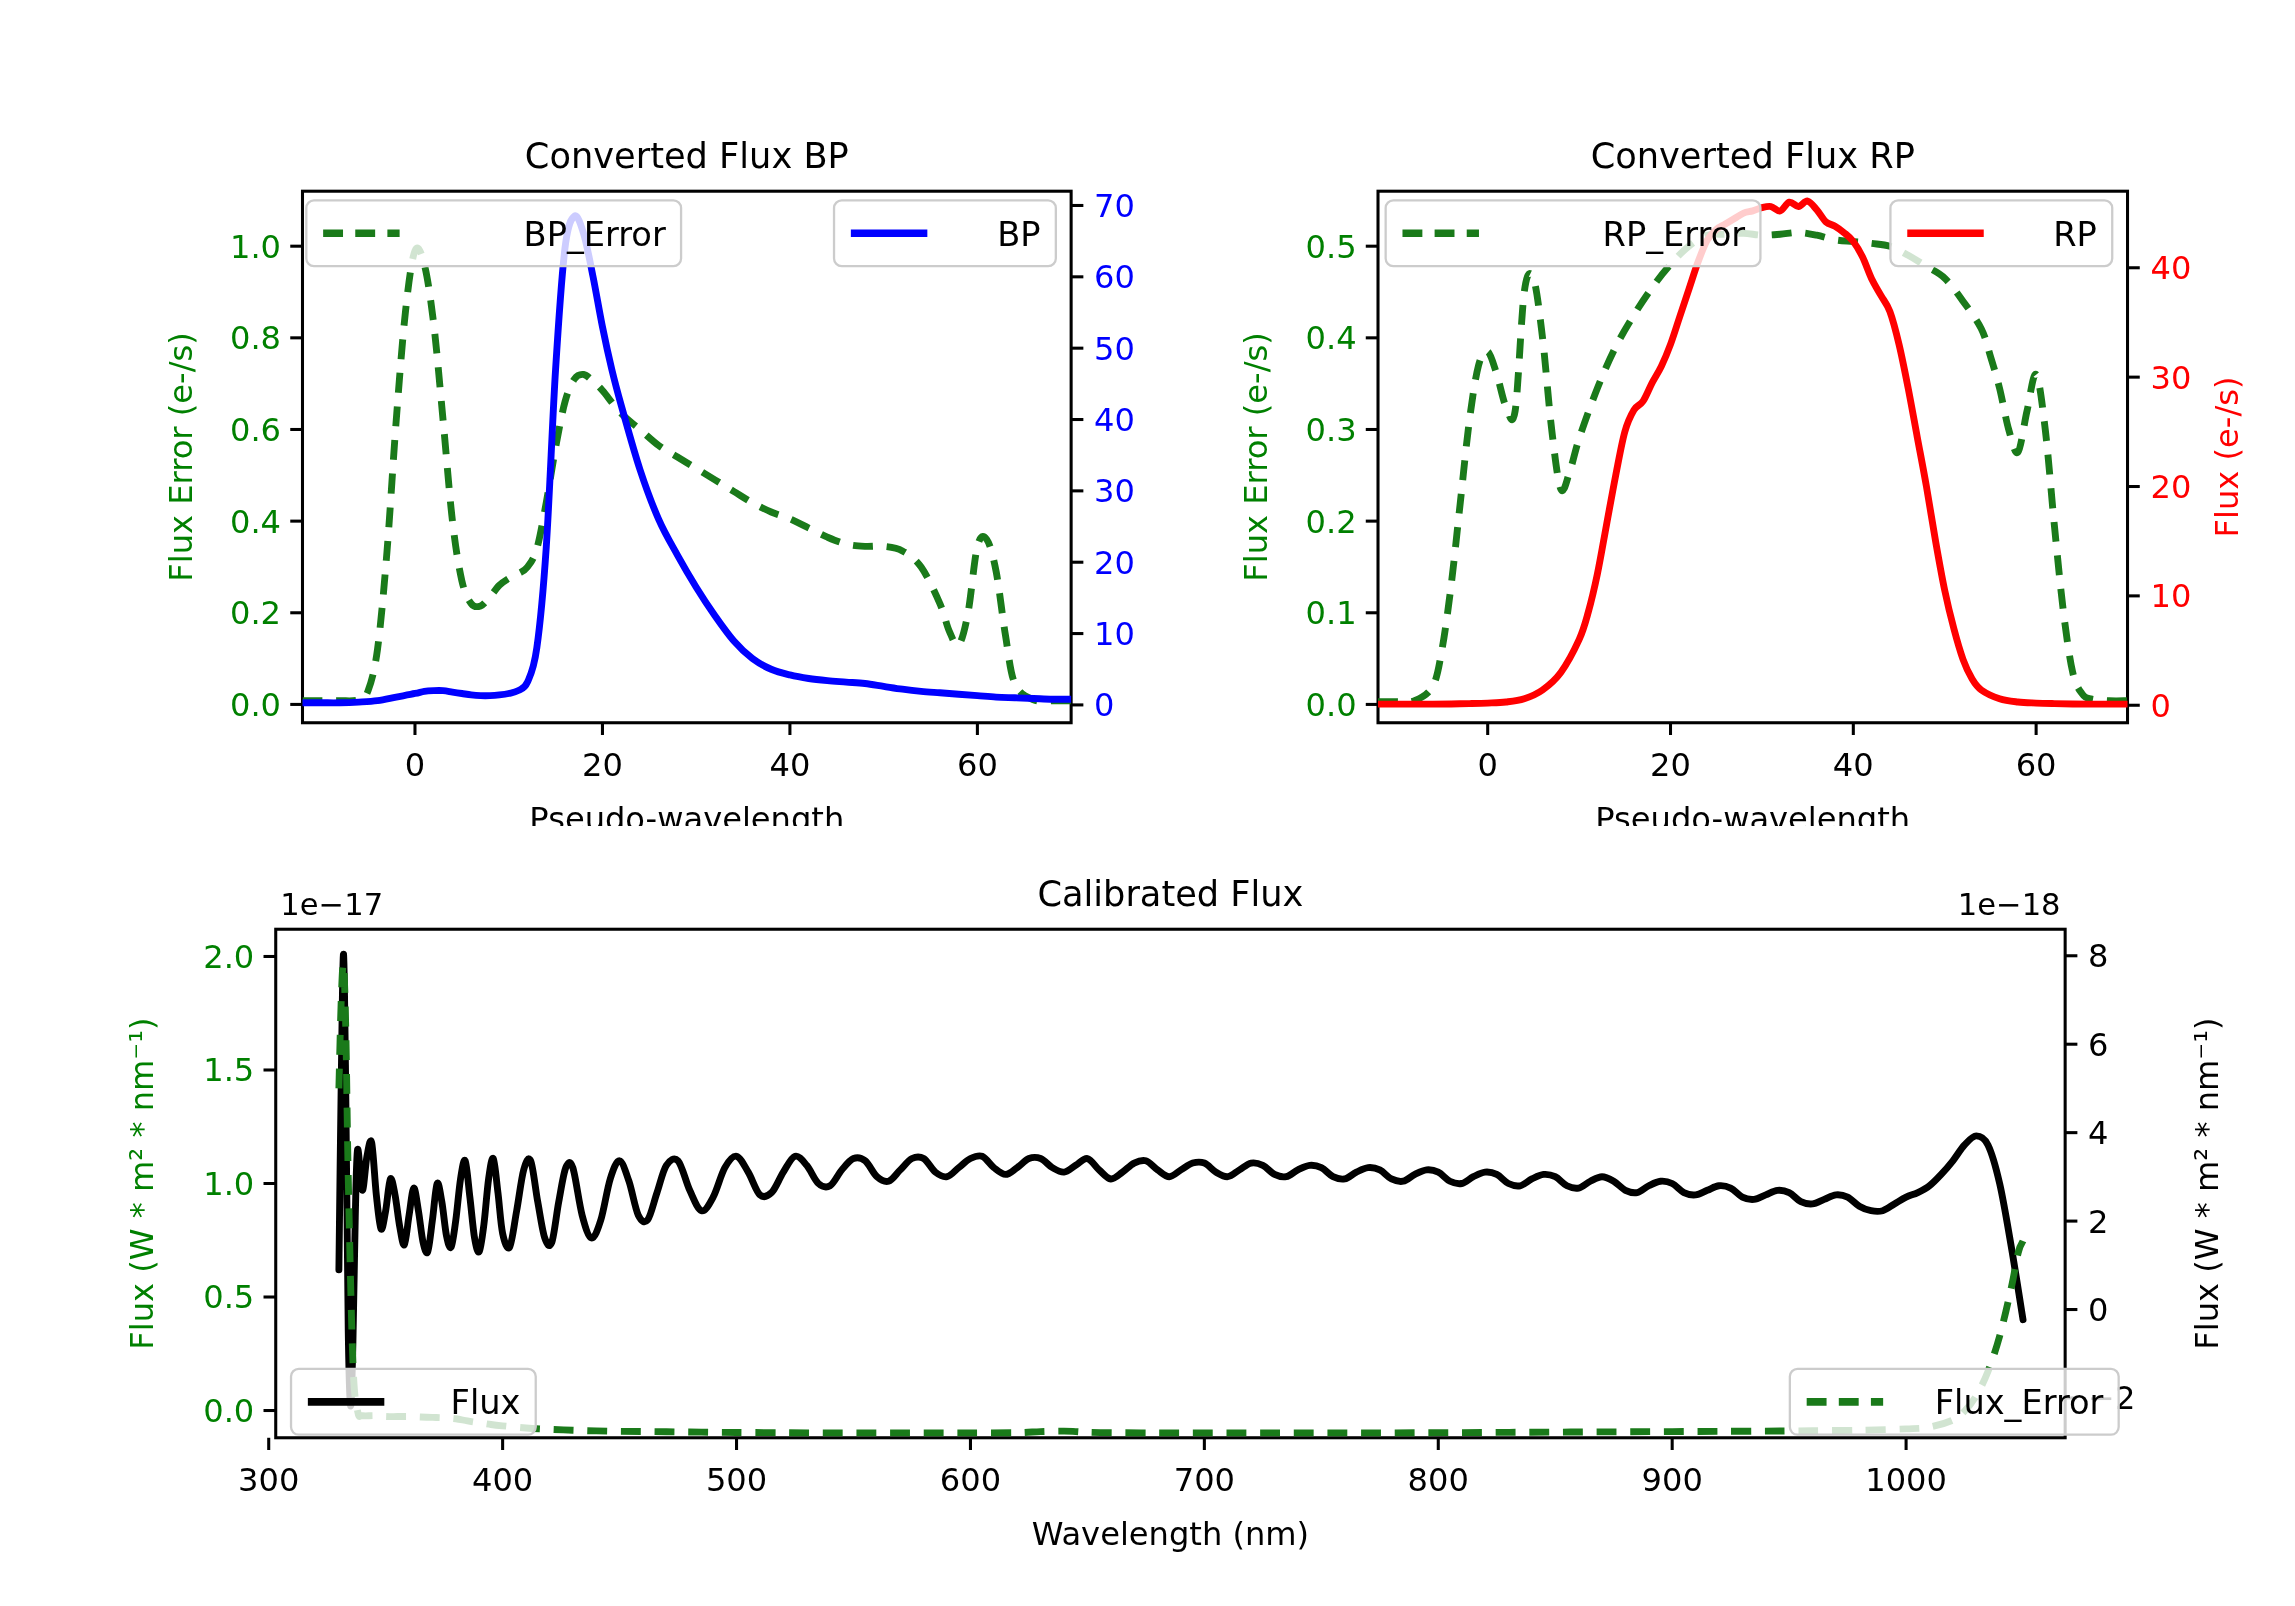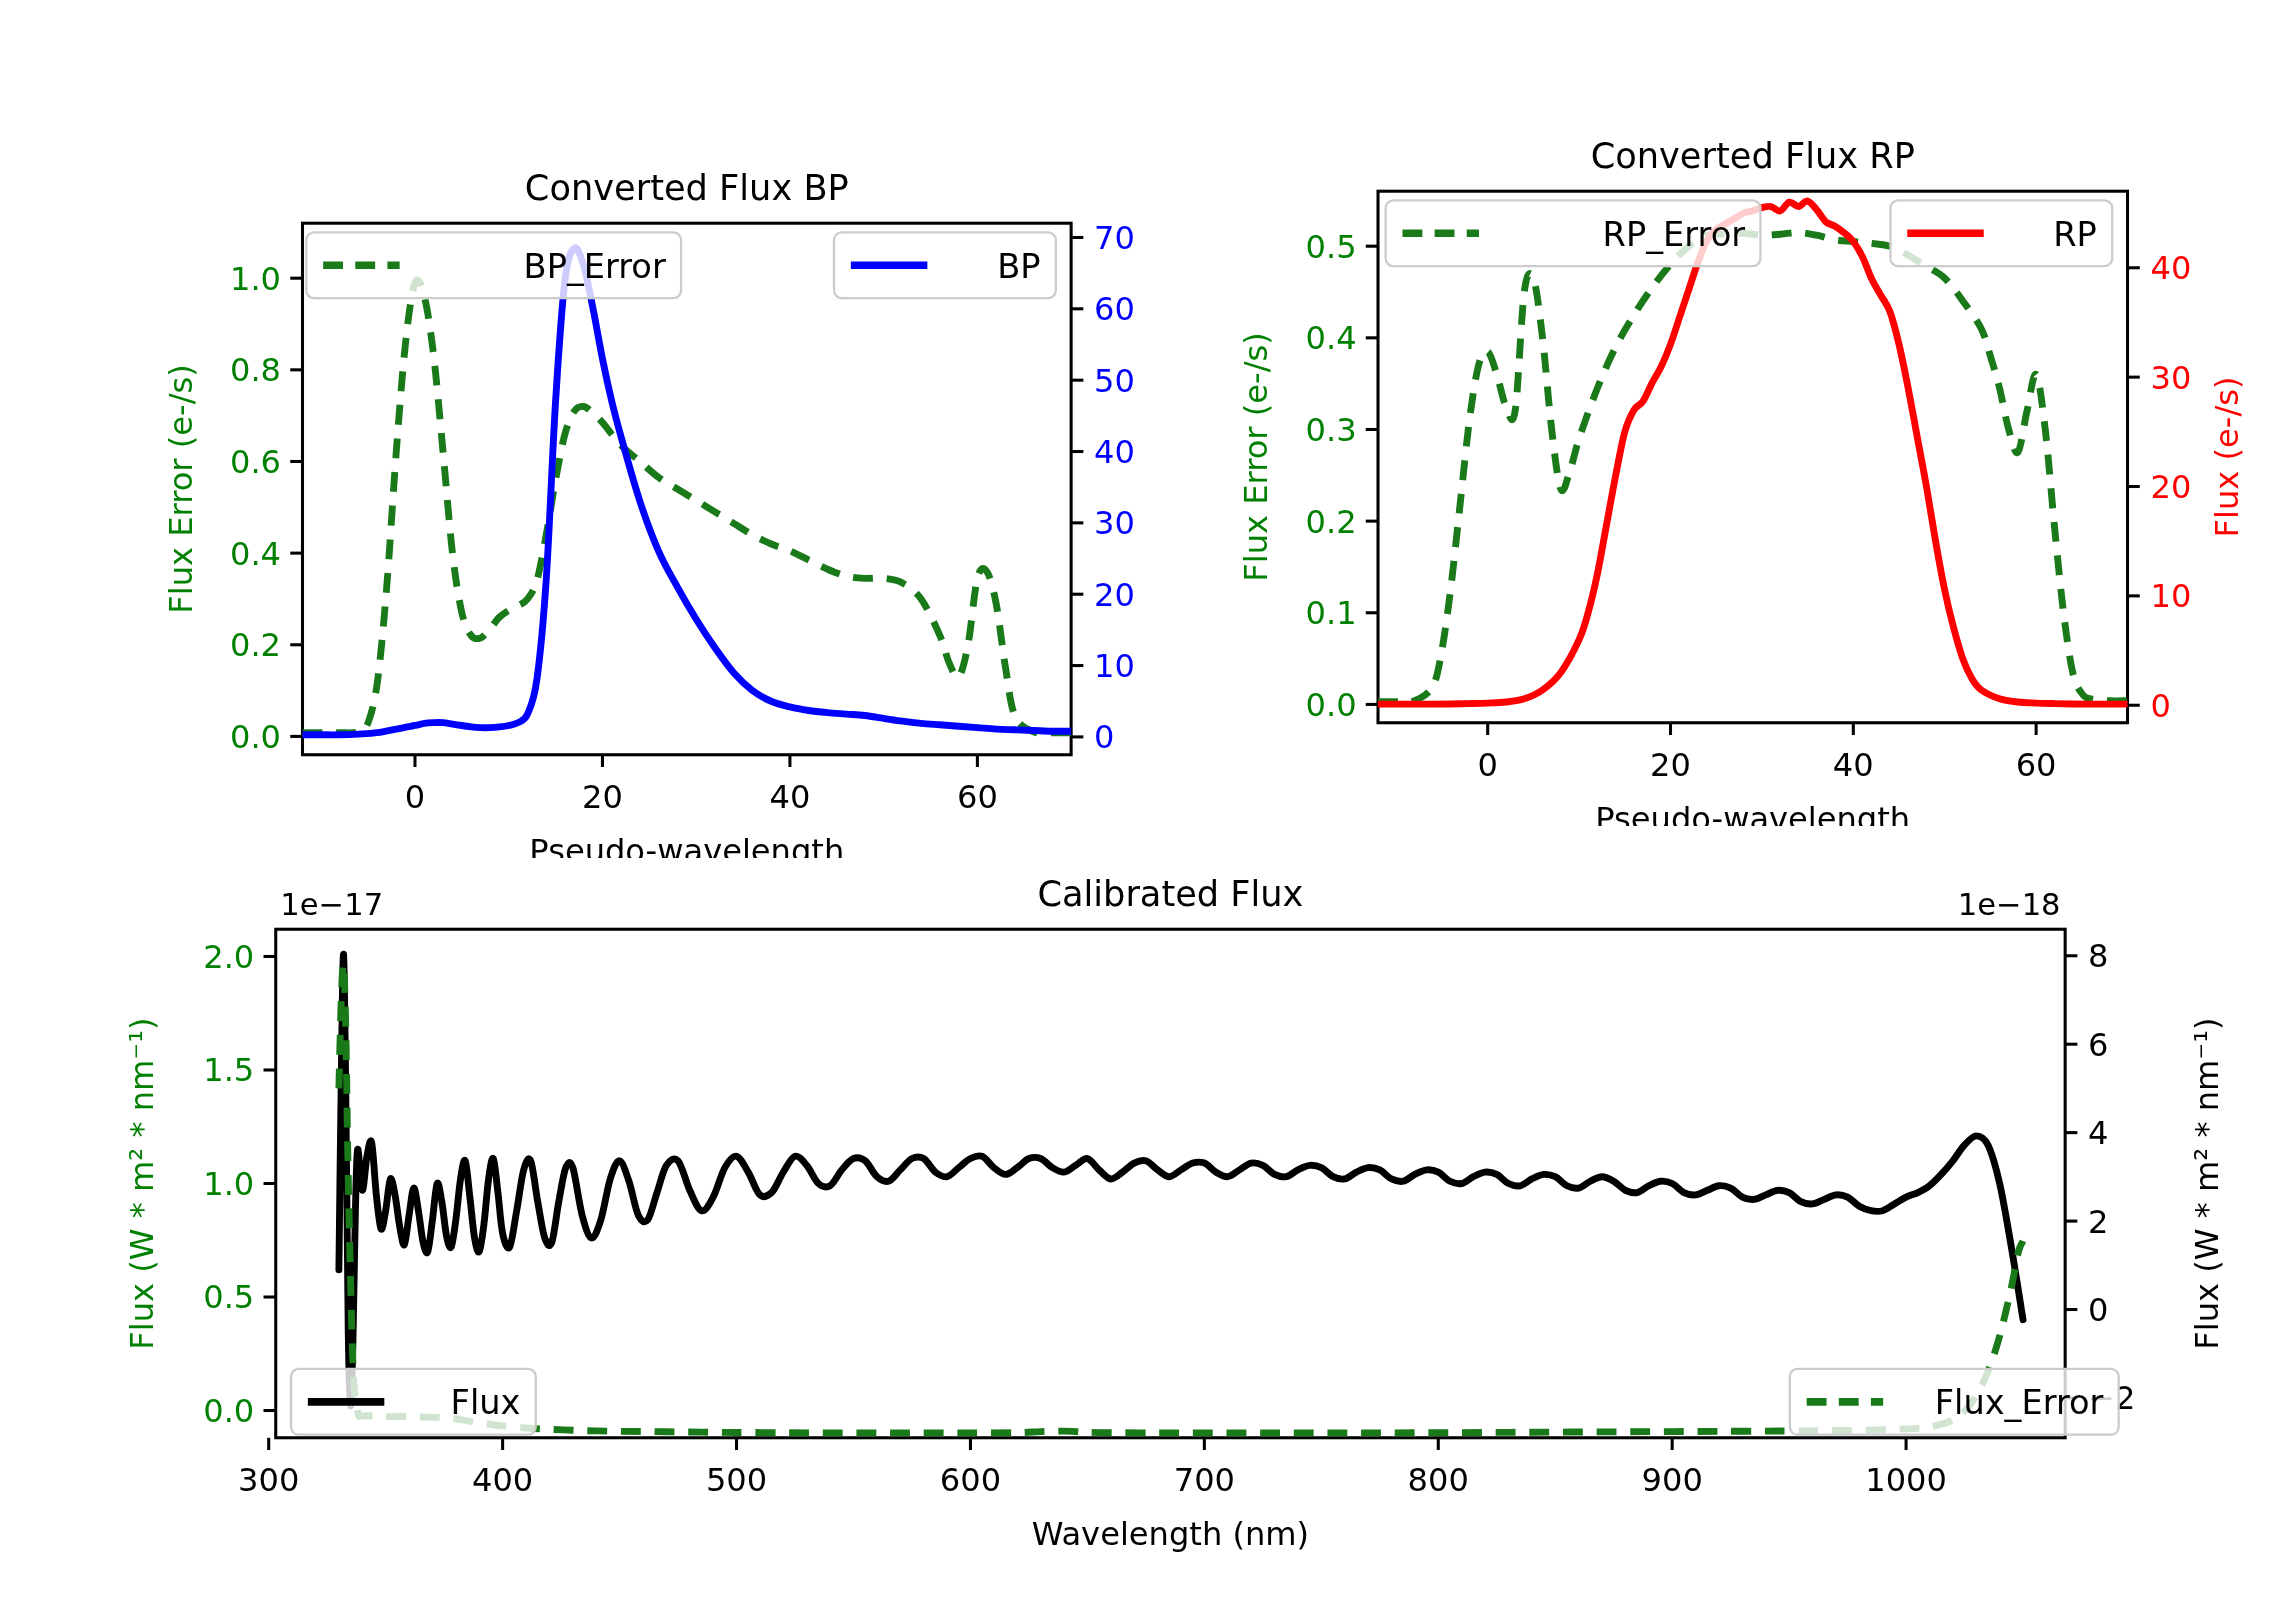--- a/index.html
+++ b/index.html
@@ -23,21 +23,21 @@
   .legbox{fill:#ffffff;fill-opacity:.8;stroke:#cccccc;stroke-width:3;rx:10;}
   .spine{fill:none;stroke:#000;stroke-width:4;}
   .tk{stroke:#000;stroke-width:4;}
   .series-solid{fill:none;stroke-width:9;stroke-linejoin:round;stroke-linecap:round;}
   .series-dash{fill:none;stroke:#1a7a1a;stroke-width:9;stroke-dasharray:26 18;stroke-linejoin:round;stroke-linecap:butt;}
 </style>
 </head>
 <body>
 
 <div id="page">
-    <div class="panel" style="left: 0px; top: 0px; margin-top: 32px;">
+    <div class="panel" style="left: 0px; top: 0px;">
       <svg width="1148" height="826" viewBox="0 0 1500 1080">
         <text x="897.5" y="220" class="ttl">Converted Flux BP</text>
         <rect x="395" y="250" width="1005" height="695" class="spine"></rect>
         <line x1="542.0731707317073" y1="945" x2="542.0731707317073" y2="961" class="tk"></line>
         <text x="542.0731707317073" y="1015" class="tick tickblk" text-anchor="middle">0</text>
         <line x1="787.1951219512196" y1="945" x2="787.1951219512196" y2="961" class="tk"></line>
         <text x="787.1951219512196" y="1015" class="tick tickblk" text-anchor="middle">20</text>
         <line x1="1032.3170731707319" y1="945" x2="1032.3170731707319" y2="961" class="tk"></line>
         <text x="1032.3170731707319" y="1015" class="tick tickblk" text-anchor="middle">40</text>
         <line x1="1277.439024390244" y1="945" x2="1277.439024390244" y2="961" class="tk"></line>

